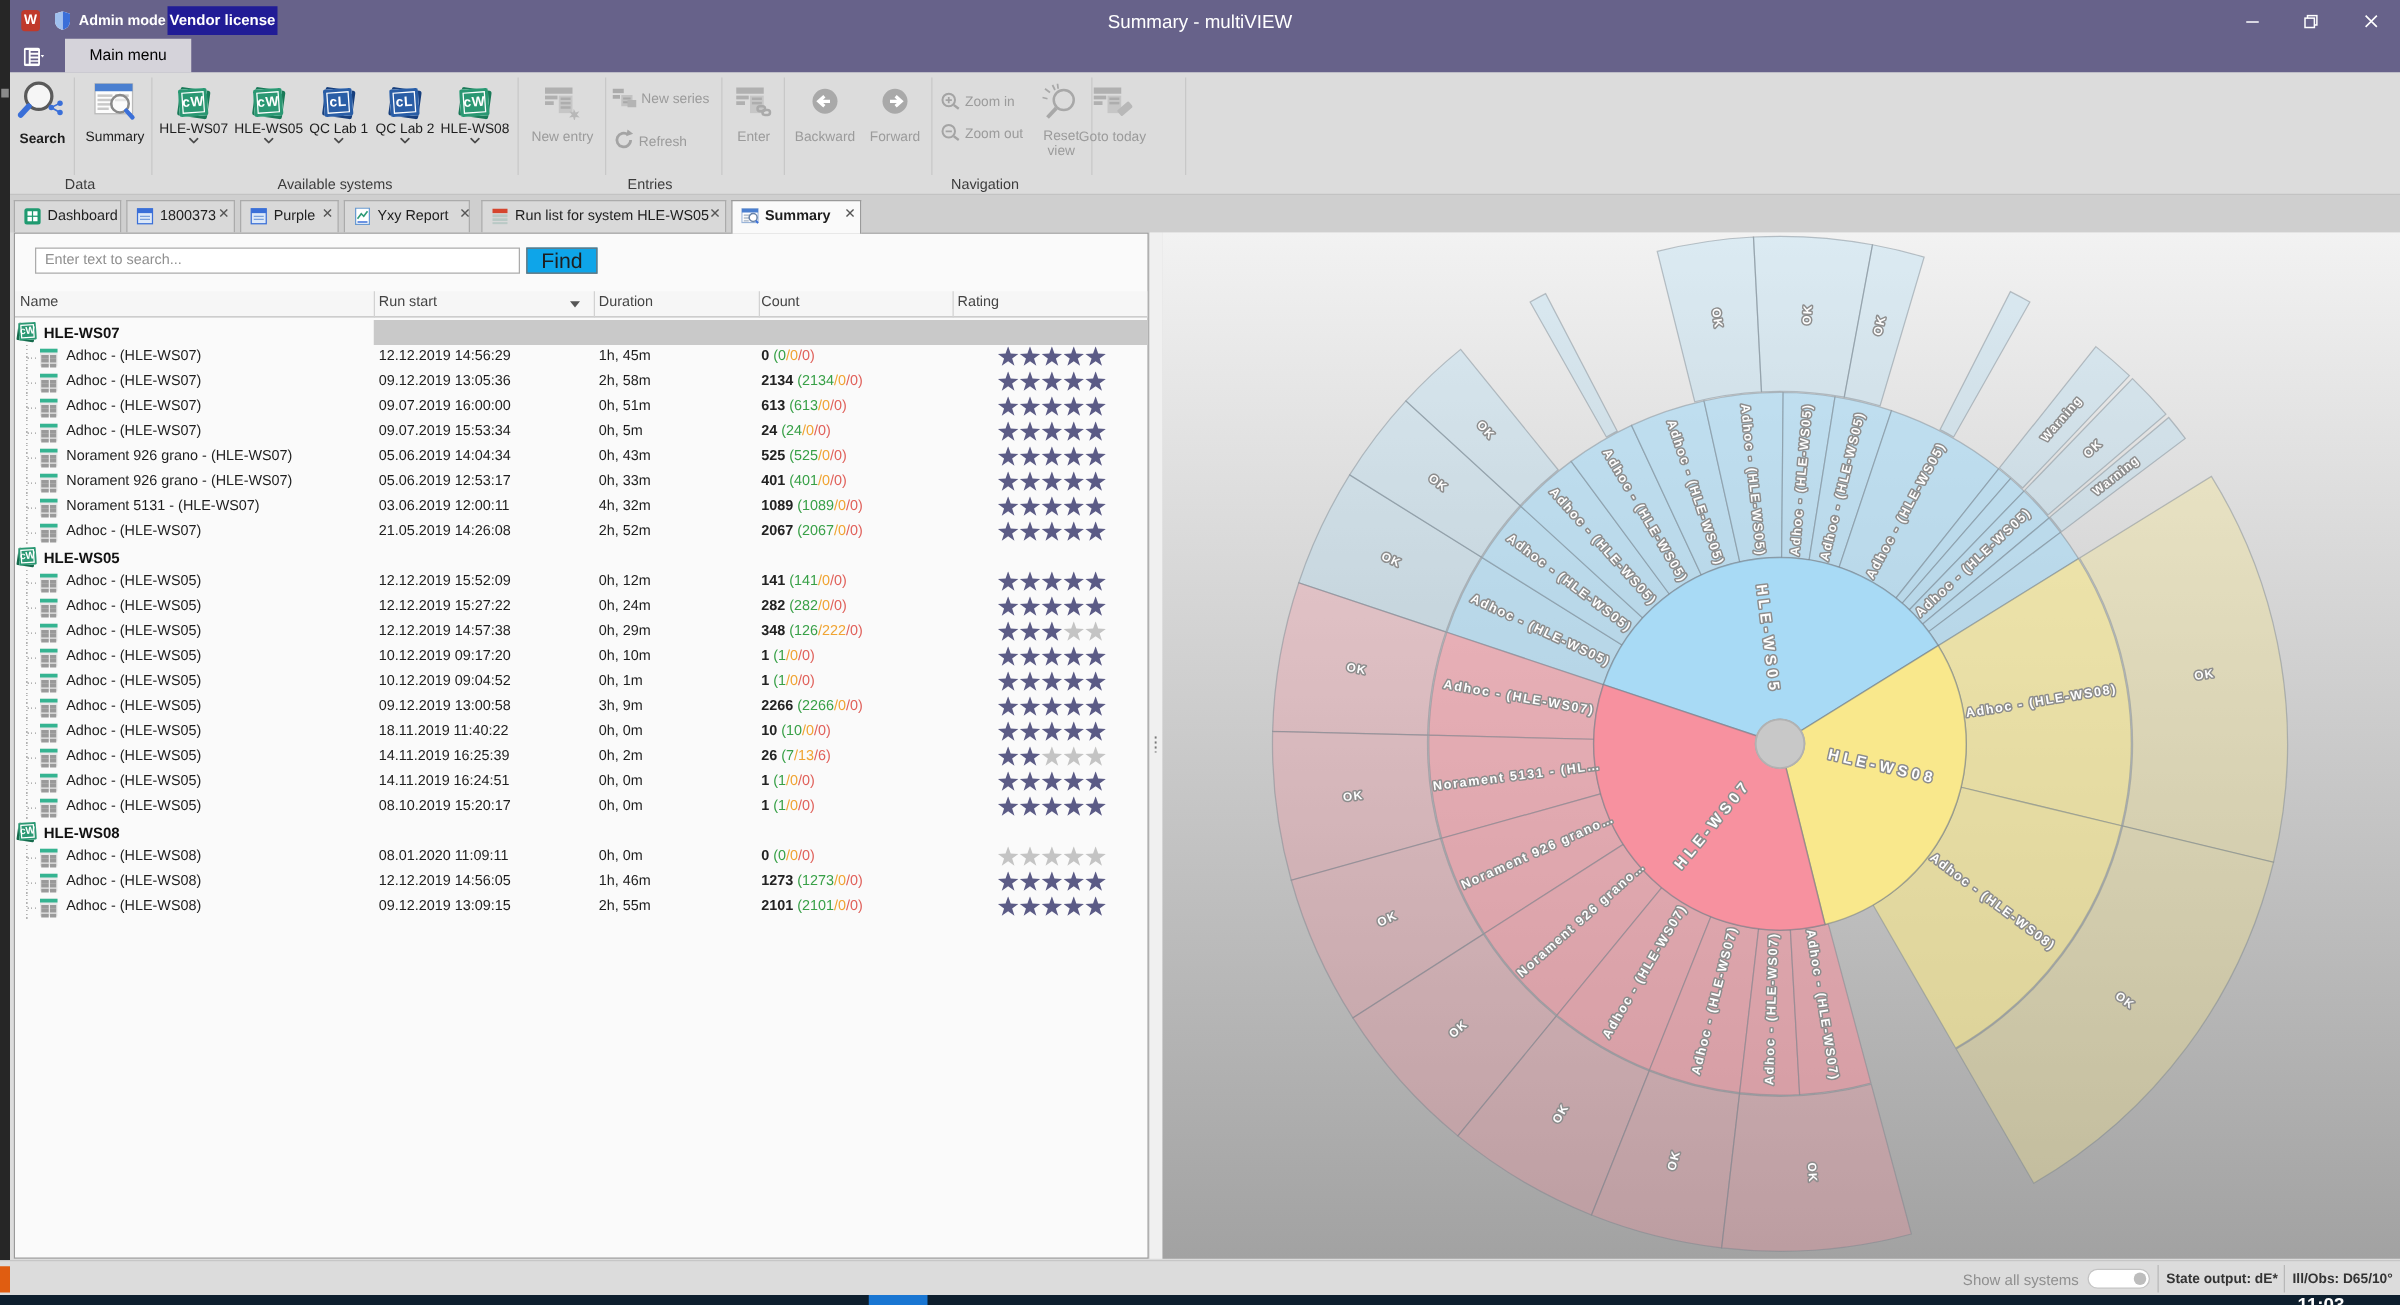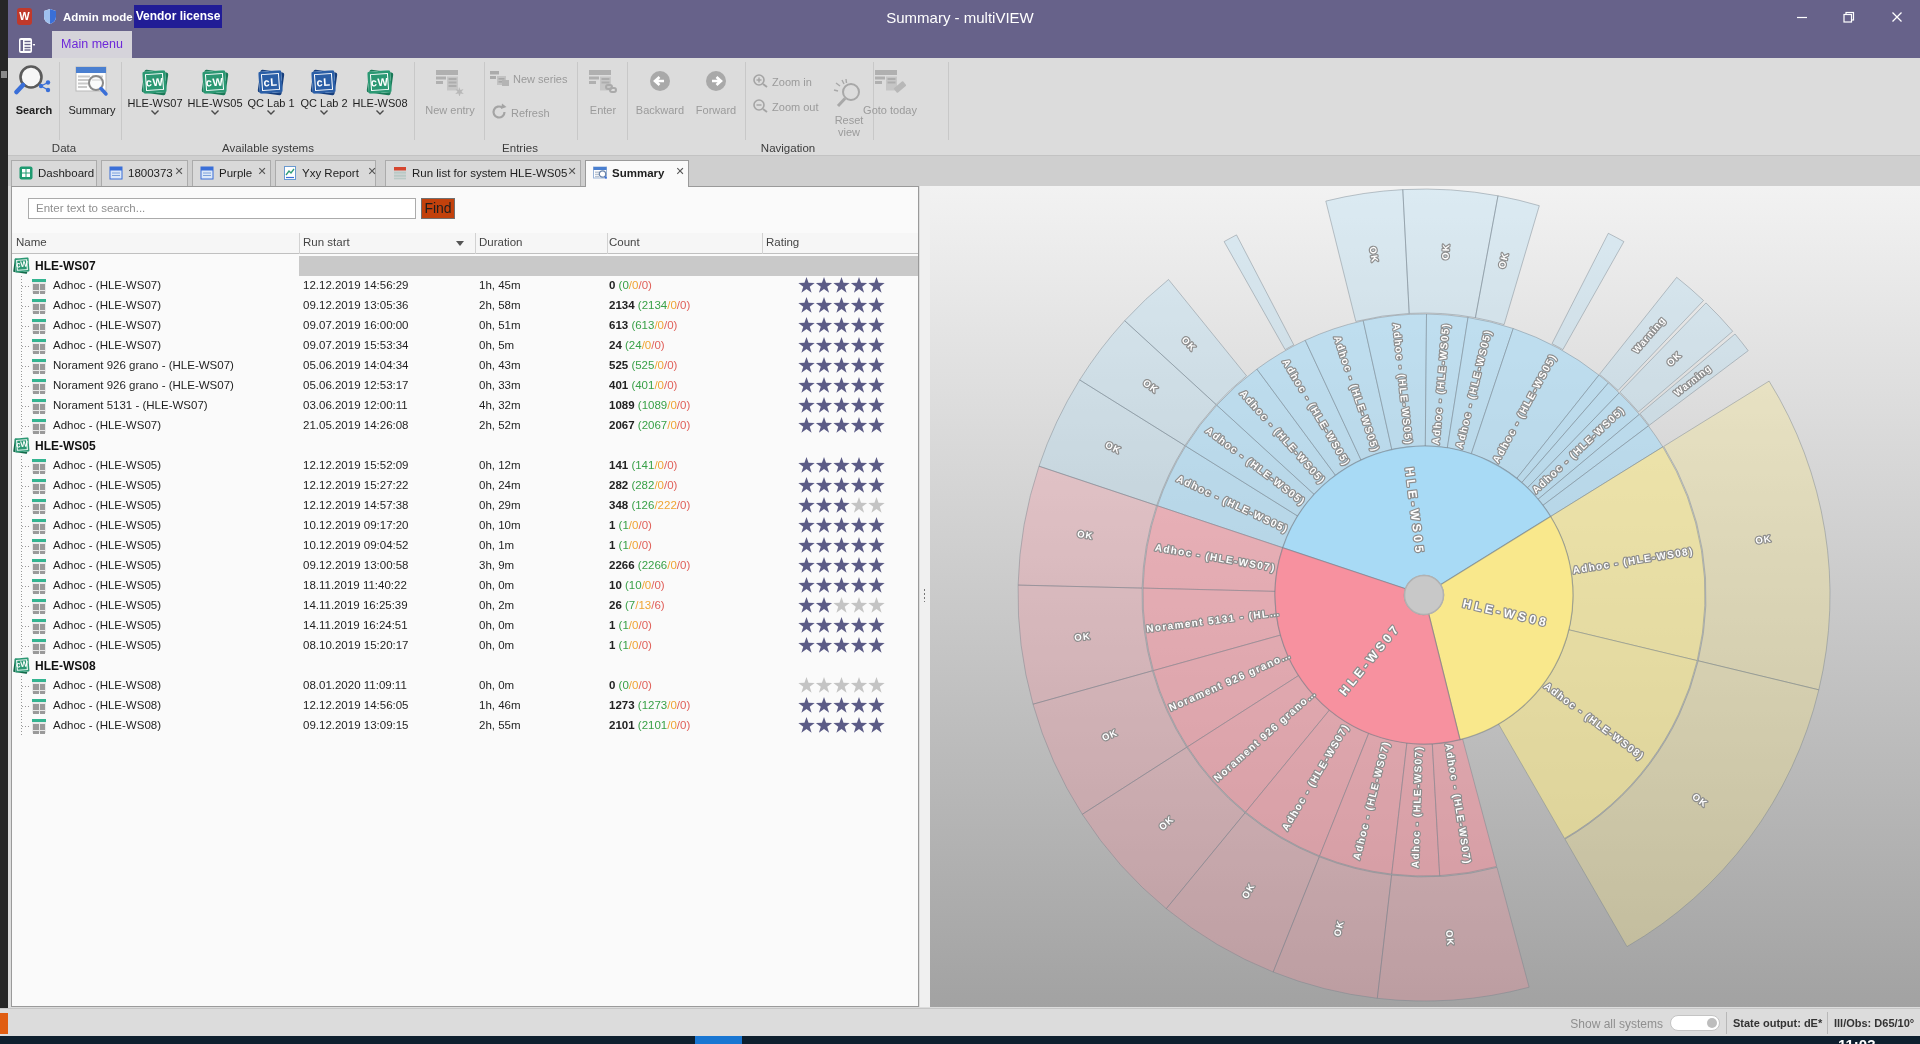--- a/index.html
+++ b/index.html
@@ -10,21 +10,21 @@
 #leftstrip .btn{position:absolute;left:1px;top:71px;width:6px;height:7px;background:#8a8a8a}
 #appico{left:17px;top:8px;width:15px;height:17px;background:#c0392b;border-radius:3px;color:#fff;
   font-size:11px;font-weight:bold;text-align:center;line-height:17px}
 #shield{left:44px;top:9px;width:12px;height:15px}
 #adminmode{left:63px;top:11px;color:#fff;font-size:11.5px;font-weight:bold}
 #vendor{left:134px;top:5px;width:88px;height:23px;background:#211c96;color:#fff;font-size:12px;
   font-weight:bold;text-align:center;line-height:23px}
 #wtitle{left:860px;top:9px;width:200px;color:#fff;font-size:15px;text-align:center}
 .winbtn{top:10px;width:14px;height:14px}
 #hamb{left:19px;top:38px;width:16px;height:15px}
-#mainmenu{left:52px;top:31px;width:80px;height:27px;background:#d5d3da;color:#6d28d9;font-size:12.5px;
+#mainmenu{left:52px;top:31px;width:101px;height:27px;background:#d5d3da;color:#000000;font-size:12.5px;
   text-align:center;line-height:27px}
 
 #ribbon{left:8px;top:58px;width:1912px;height:98px;background:#dcdcdc;border-bottom:1px solid #c3c3c3}
 .rsep{position:absolute;top:4px;width:1px;height:78px;background:#c8c8c8}
 .rglabel{position:absolute;top:84px;font-size:11.5px;color:#3c3c3c;text-align:center;width:120px}
 .rbtn{position:absolute;text-align:center;color:#1e1e1e;font-size:11px}
 .rbtn .lbl{display:block;margin-top:2px}
 .rbtn.dis{color:#9b9b9b}
 .chev{display:block;margin:1px auto 0;width:8px;height:5px}
 .sysico{position:relative;display:block;width:26px;height:25px;margin:0 auto}
@@ -39,22 +39,22 @@
   font-size:11.5px;color:#1e1e1e;white-space:nowrap}
 .tab .ic{position:absolute;left:7px;top:5px;width:14px;height:14px}
 .tab .tx{position:absolute;left:26px;top:6px}
 .tab .cl{position:absolute;top:5px;width:10px;height:11px;color:#555;font-size:11px;line-height:11px;text-align:center}
 .tab.active{background:#fafafa;border-color:#9a9a9a;z-index:5;height:27px}
 .tab.active .tx{font-weight:bold}
 
 #panel{left:11px;top:186px;width:908px;height:821px;background:#fafafa;border:1px solid #9a9a9a;overflow:hidden}
 #searchbox{position:absolute;left:16px;top:11px;width:388px;height:21px;background:#fff;border:1px solid #ababab;
   font-size:11.5px;color:#8f8f8f;line-height:19px;padding-left:7px}
-#findbtn{position:absolute;left:409px;top:11px;width:34px;height:21px;background:#c2410c;border:1px solid #707070;
-  font-size:14px;color:#1e1e1e;text-align:center;line-height:19px}
+#findbtn{position:absolute;left:409px;top:11px;width:57px;height:21px;background:#0ea5e9;border:1px solid #707070;
+  font-size:17px;color:#1e1e1e;text-align:center;line-height:19px}
 #thead{position:absolute;left:0;top:46px;width:906px;height:21px;background:#f6f6f6;border-bottom:1px solid #c0c0c0;
   font-size:11.5px;color:#444}
 #thead span{position:absolute;top:3px}
 #thead .csep{position:absolute;top:0;width:1px;height:21px;background:#d2d2d2}
 .sortarr{position:absolute;top:8px;width:0;height:0;border-left:4.5px solid transparent;border-right:4.5px solid transparent;
   border-top:5px solid #555}
 .grow{position:absolute;left:0;width:906px;height:20px}
 .grow .gfill{position:absolute;left:287px;top:0;width:619px;height:20px;background:#c9c9c9}
 .gname{position:absolute;left:23px;top:3px;font-size:12px;font-weight:bold;color:#111}
 .gico{position:absolute;left:2px;top:2px;width:16px;height:16px}
@@ -271,21 +271,21 @@
           <circle cx="7" cy="7" r="5" fill="none" stroke="#a4a4a4" stroke-width="1.6"></circle>
           <line x1="4.5" y1="7" x2="9.5" y2="7" stroke="#a4a4a4" stroke-width="1.4"></line>
           <line x1="7" y1="4.5" x2="7" y2="9.5" stroke="#a4a4a4" stroke-width="1.4"></line>
           <line x1="11" y1="11" x2="15" y2="14" stroke="#a4a4a4" stroke-width="1.8"></line>
         </svg></span> <span style="vertical-align:middle">Zoom in</span></div>
     <div class="rbtn dis" style="left:744px;top:40px;width:80px;text-align:left"><span style="display:inline-block;vertical-align:middle"><svg width="17" height="15" viewBox="0 0 17 15">
           <circle cx="7" cy="7" r="5" fill="none" stroke="#a4a4a4" stroke-width="1.6"></circle>
           <line x1="4.5" y1="7" x2="9.5" y2="7" stroke="#a4a4a4" stroke-width="1.4"></line>
           <line x1="11" y1="11" x2="15" y2="14" stroke="#a4a4a4" stroke-width="1.8"></line>
         </svg></span> <span style="vertical-align:middle">Zoom out</span></div>
-    <div class="rbtn dis" style="left:818px;top:20px;width:46px"><span style="display:inline-block;height:34px"><svg width="34" height="32" viewBox="0 0 34 32">
+    <div class="rbtn dis" style="left:818px;top:8px;width:46px"><span style="display:inline-block;height:34px"><svg width="34" height="32" viewBox="0 0 34 32">
           <g stroke="#a8a8a8" stroke-width="1.4" fill="none">
             <path d="M10 2 l2 4 M4 5 l4 3 M2 12 l4 1 M14 1 l0.5 4"></path>
             <circle cx="19" cy="14" r="8" stroke-width="2"></circle>
             <line x1="13" y1="20.5" x2="6" y2="28" stroke-width="3"></line>
           </g>
         </svg></span><span class="lbl">Reset<br>view</span></div>
     <div class="rbtn dis" style="left:849px;top:10px;width:66px"><span style="display:inline-block;height:34px"><svg width="32" height="28" viewBox="0 0 32 28">
           <rect x="1" y="2" width="22" height="5" fill="#b0b0b0"></rect>
           <rect x="1" y="8.5" width="10" height="3" fill="#b0b0b0"></rect>
           <rect x="1" y="13" width="7" height="3" fill="#b0b0b0"></rect>

